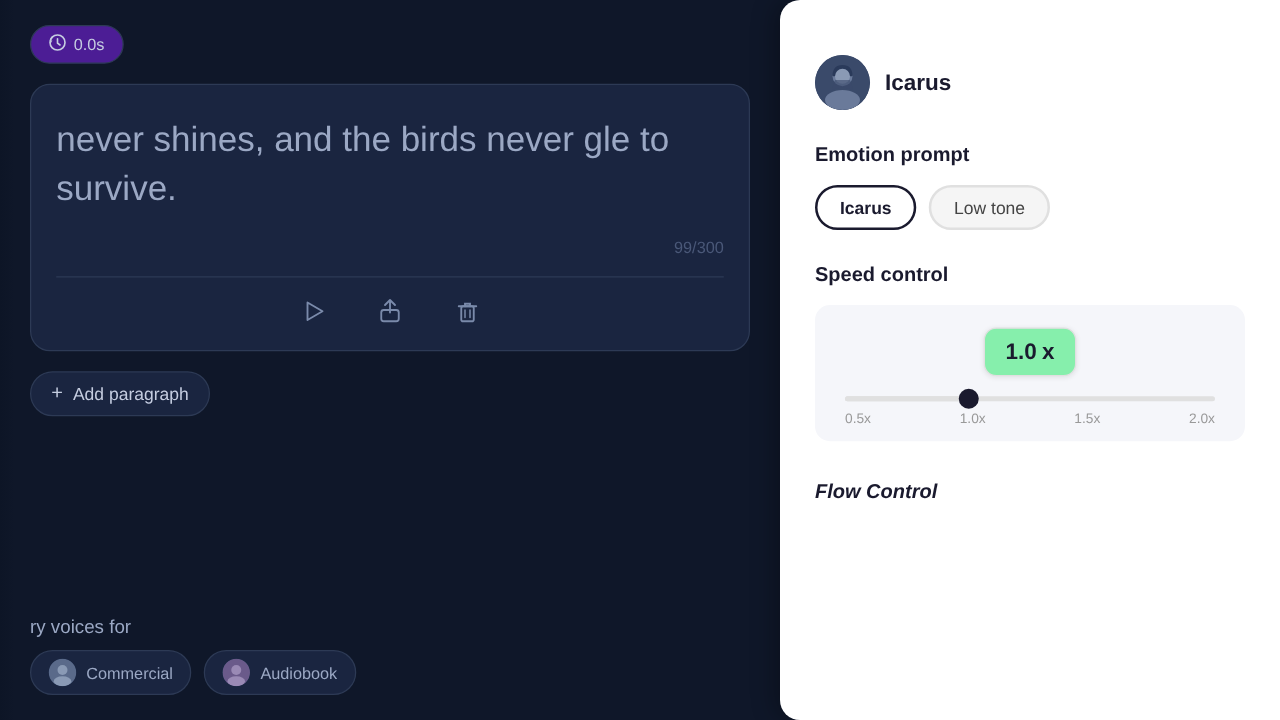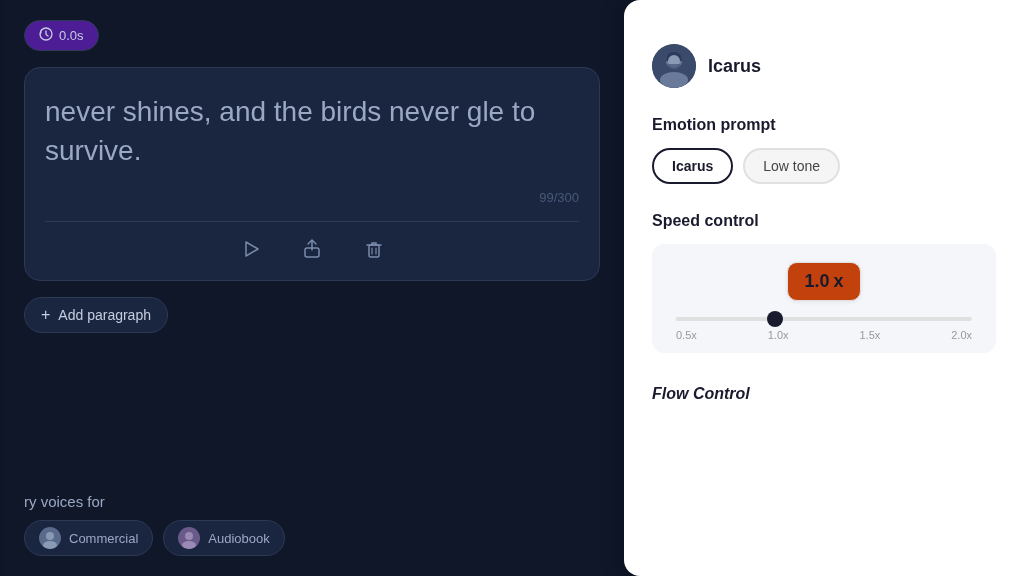--- a/index.html
+++ b/index.html
@@ -228,21 +228,21 @@
       padding: 18px 20px 12px;
     }
 
     .speed-display {
       display: flex;
       justify-content: center;
       margin-bottom: 16px;
     }
 
     .speed-value-box {
-      background: #c2410c;
+      background: #86efac;
       border: 1.5px solid #e0e0e0;
       border-radius: 10px;
       padding: 8px 16px;
       font-size: 18px;
       font-weight: 600;
       color: #1a1a2e;
       display: flex;
       align-items: flex-start;
       gap: 4px;
       box-shadow: 0 1px 4px rgba(0,0,0,0.08);

